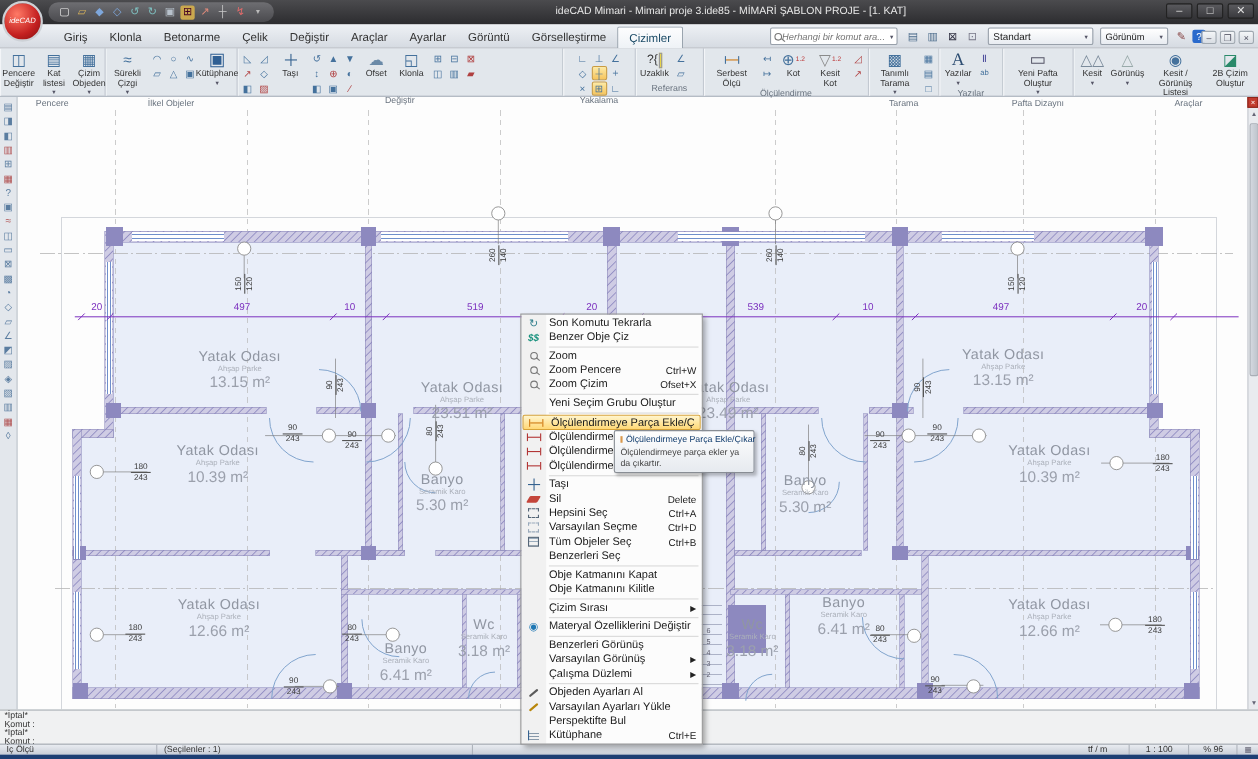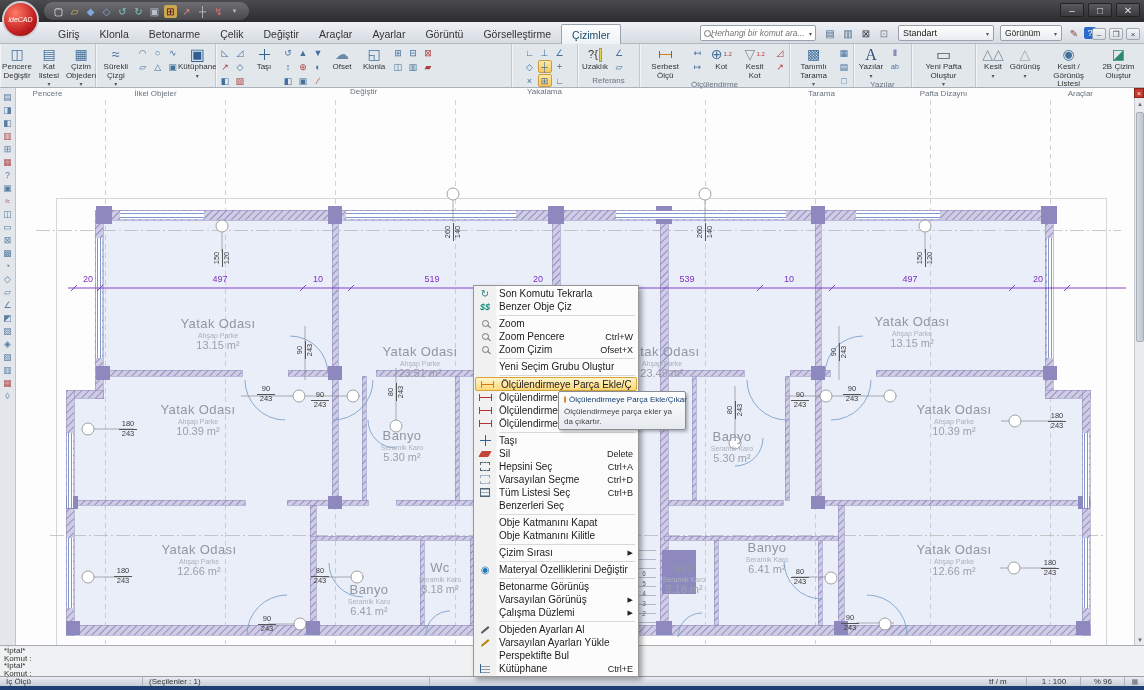--- a/index.html
+++ b/index.html
@@ -66,21 +66,21 @@
 .vscroll{position:absolute;right:0;top:88px;width:10px;height:557px;background:#e9ebef;
   border-left:1px solid #c5c9cf;z-index:15}
 .vthumb{position:absolute;left:1px;top:22px;width:8px;height:230px;background:linear-gradient(90deg,#d4d8df,#bfc5cd);border:1px solid #a8aeb6;border-radius:2px}
 .sarrow{position:absolute;left:0;width:10px;height:11px;font-size:6px;color:#667;display:flex;align-items:center;justify-content:center}
 .childclose{position:absolute;right:0px;top:88px;width:10px;height:10px;background:#c23b2e;color:#fff;
   font-size:7px;display:flex;align-items:center;justify-content:center;z-index:16;border:1px solid #8a2419}
 
 .room{position:absolute;width:120px;text-align:center;color:#9096a2;z-index:2}
 .rn{font-size:13px;letter-spacing:.4px;white-space:nowrap}
 .rf{font-size:7px;color:#abb0ba;margin-top:1px}
-.ra{font-size:11px;color:#9ba0ac}
+.ra{font-size:14px;color:#9ba0ac}
 .tdim{position:absolute;width:40px;text-align:center;font-size:9px;color:#7b2fbe;z-index:2}
 .df{position:absolute;width:24px;text-align:center;font-size:7.5px;line-height:8.5px;color:#3a3a3a;z-index:2}
 .df .dw{display:block;border-bottom:1px solid #555;margin:0 3px}
 .df.rot{transform:rotate(-90deg)}
 .stn{position:absolute;width:16px;text-align:center;font-size:6.5px;color:#667;z-index:2}
 
 .ctxmenu{position:absolute;left:473px;top:285px;width:166px;background:linear-gradient(90deg,#f1f1f1 0,#f1f1f1 22px,#fcfcfc 23px);
   border:1px solid #979797;box-shadow:3px 3px 5px rgba(0,0,0,.35);z-index:100;padding:1px 0}
 .mi{display:flex;height:13px;align-items:center;font-size:10px;color:#1a1a1a;padding-right:5px}
 .mi .ico{width:22px;display:flex;align-items:center;justify-content:center;flex:none;font-size:10px}
@@ -128,20 +128,21 @@
     <span class="qi" style="color:#7ea7dc">◇</span>
     <span class="qi" style="color:#7fc2c2">↺</span>
     <span class="qi" style="color:#7fc2c2">↻</span>
     <span class="qi" style="color:#b8c2cc">▣</span>
     <span class="qi on">⊞</span>
     <span class="qi" style="color:#e08a7a">↗</span>
     <span class="qi" style="color:#c8c8c8">┼</span>
     <span class="qi" style="color:#e06a6a">↯</span>
     <span class="qi" style="color:#bbb;font-size:7px">▾</span>
   </div>
+  <span class="wtitle">ideCAD Mimari - Mimari proje 3.ide85 - MİMARİ ŞABLON PROJE - [1. KAT]</span>
   <div class="winbtns">
     <span class="wb">–</span>
     <span class="wb">□</span>
     <span class="wb">✕</span>
   </div>
 </div>
 <div class="logo">ideCAD</div>
 
 <div class="tabrow">
   <div class="tabs">
@@ -841,21 +842,21 @@
       <span class="ico">
         <span class="sqa" style="border-color:#9ab"></span>
       </span>
       <span class="lbl">Varsayılan Seçme</span>
       <span class="sc">Ctrl+D</span>
     </div>
   <div class="mi">
       <span class="ico">
         <span class="sqf"></span>
       </span>
-      <span class="lbl">Tüm Listesi Seç</span>
+      <span class="lbl">Tüm Objeler Seç</span>
       <span class="sc">Ctrl+B</span>
     </div>
   <div class="mi">
       <span class="ico"></span>
       <span class="lbl">Benzerleri Seç</span>
     </div>
   <div class="msep"></div>
   <div class="mi">
       <span class="ico"></span>
       <span class="lbl">Obje Katmanını Kapat</span>
@@ -873,21 +874,21 @@
   <div class="msep"></div>
   <div class="mi">
       <span class="ico">
         <span class="g" style="color:#1f78b4;font-size:10px">◉</span>
       </span>
       <span class="lbl">Materyal Özelliklerini Değiştir</span>
     </div>
   <div class="msep"></div>
   <div class="mi">
       <span class="ico"></span>
-      <span class="lbl">Betonarme Görünüş</span>
+      <span class="lbl">Benzerleri Görünüş</span>
     </div>
   <div class="mi">
       <span class="ico"></span>
       <span class="lbl">Varsayılan Görünüş</span>
       <span class="sub">▶</span>
     </div>
   <div class="mi">
       <span class="ico"></span>
       <span class="lbl">Çalışma Düzlemi</span>
       <span class="sub">▶</span>

